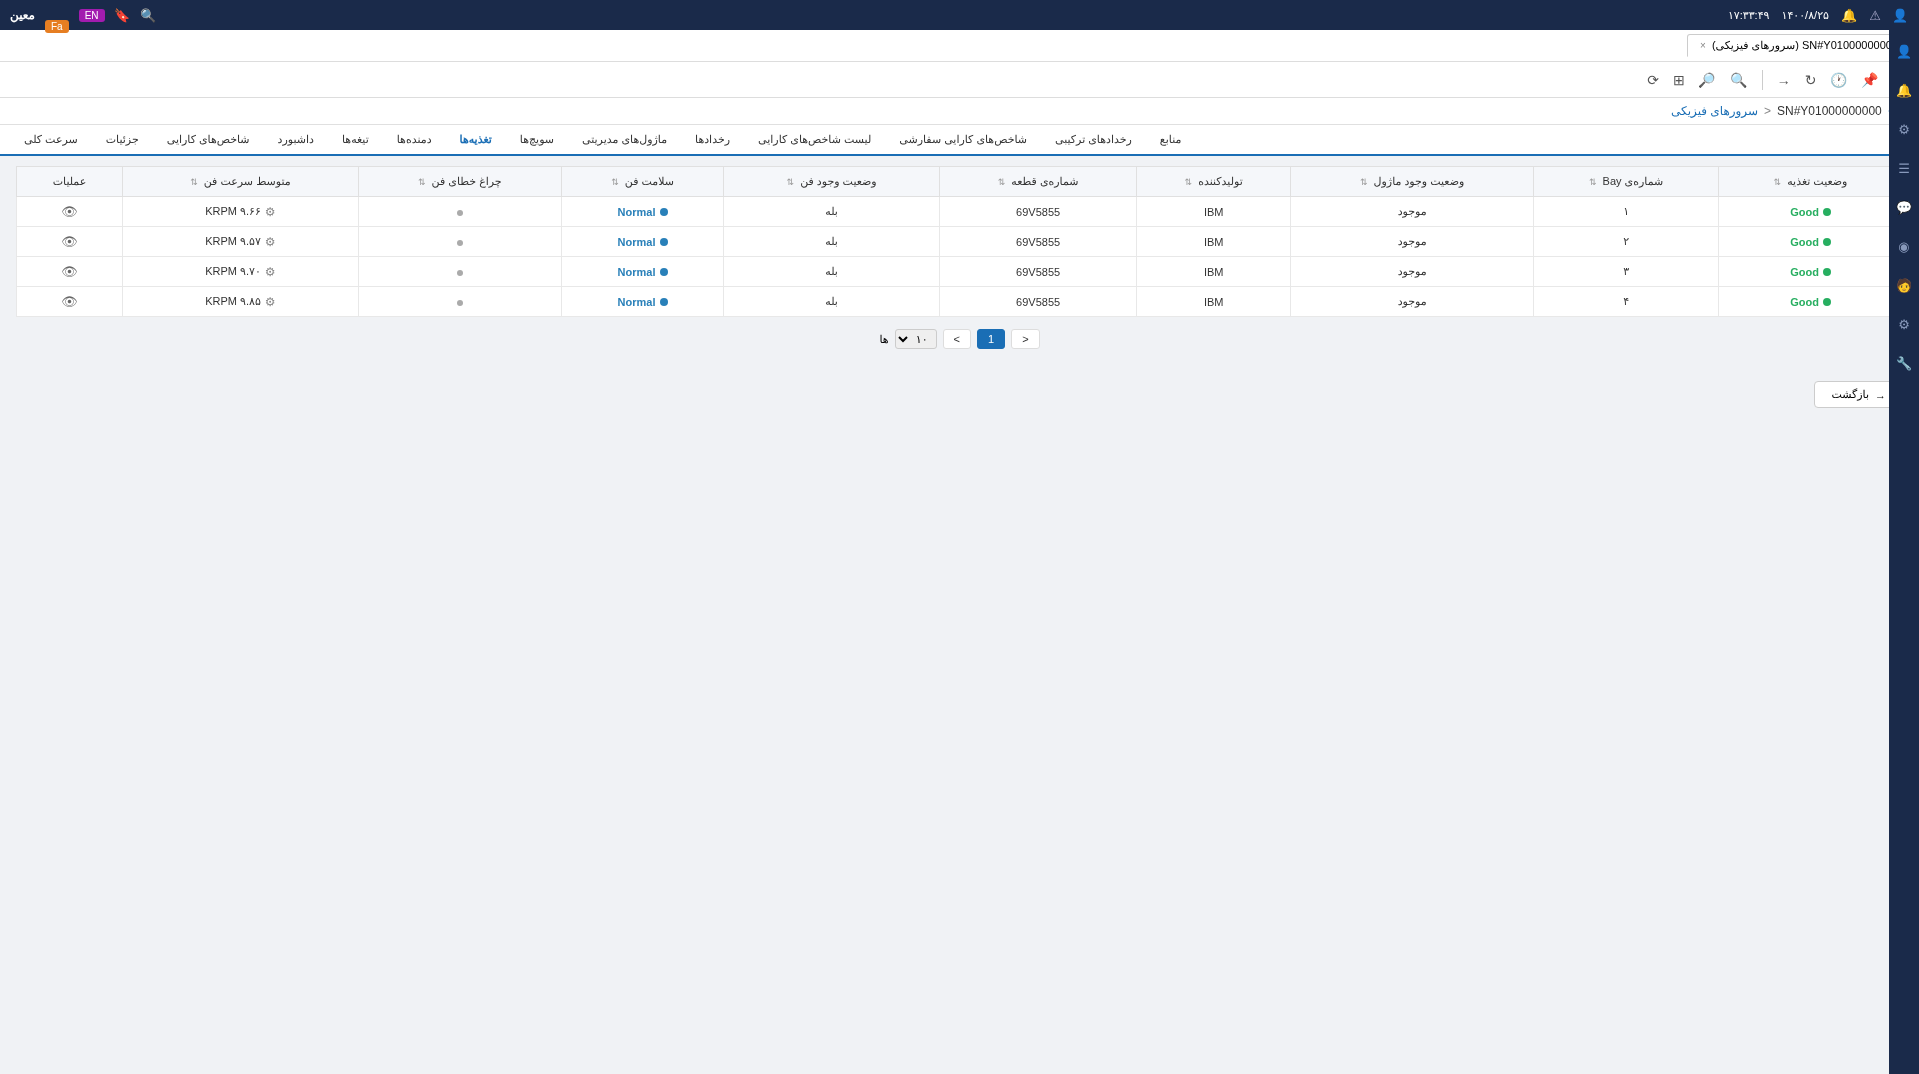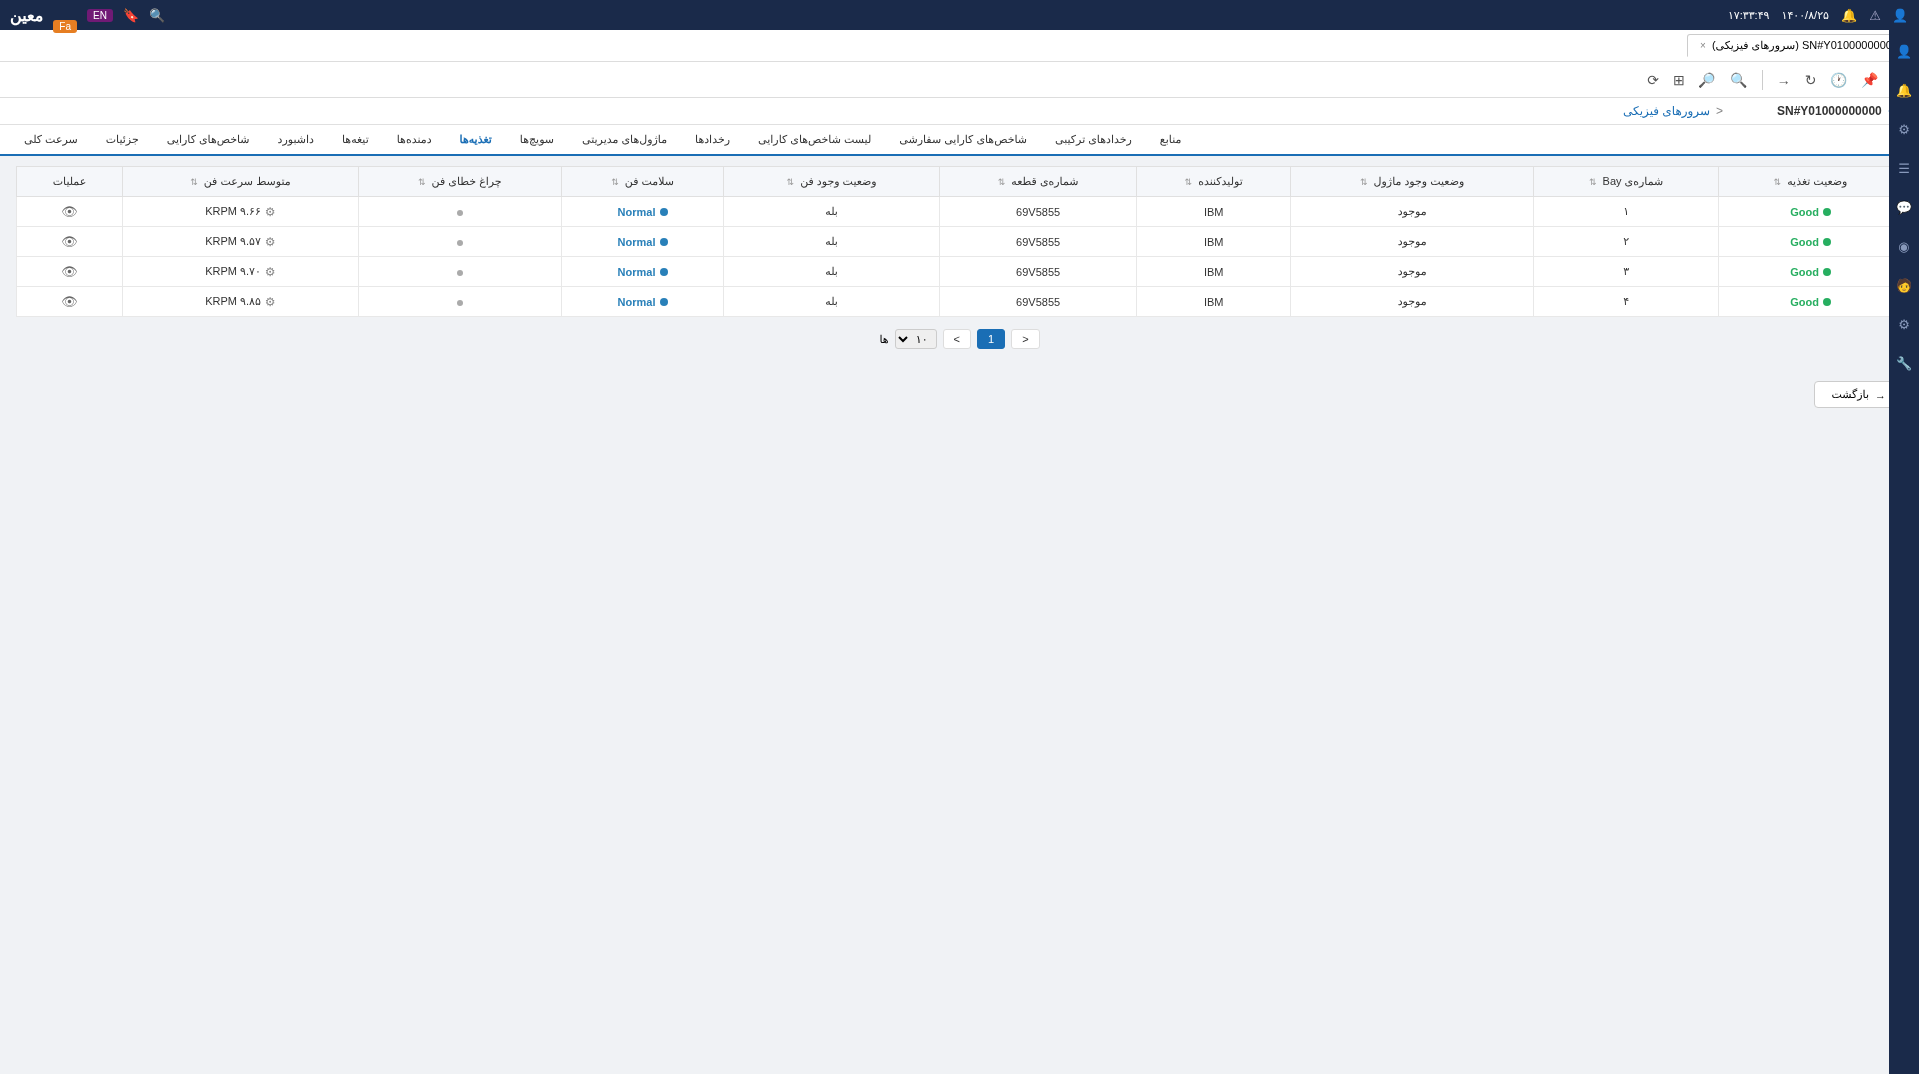--- a/index.html
+++ b/index.html
@@ -11,22 +11,22 @@
       color: #fff;
       height: 30px;
       display: flex;
       align-items: center;
       justify-content: space-between;
       padding: 0 10px;
       font-size: 11px;
     }
     .top-bar-left { display: flex; align-items: center; gap: 12px; }
     .top-bar-right { display: flex; align-items: center; gap: 10px; }
-    .top-bar-logo { font-weight: bold; font-size: 16px; color: #fff; }
-    .lang-btn { background: #701a75; border: none; color: #fff; padding: 1px 6px; border-radius: 3px; cursor: pointer; font-size: 10px; }
+    .top-bar-logo { font-weight: bold; font-size: 12px; color: #fff; }
+    .lang-btn { background: #a21caf; border: none; color: #fff; padding: 1px 6px; border-radius: 3px; cursor: pointer; font-size: 10px; }
     .lang-btn.active { background: #e67e22; margin-top: 22px; }
 
     
     .tab-bar {
       background: #fff;
       border-bottom: 1px solid #ddd;
       display: flex;
       align-items: center;
       padding: 0 8px;
       height: 32px;
@@ -265,21 +265,21 @@
   <div class="toolbar-separator"></div>
   <button class="toolbar-btn">🔍</button>
   <button class="toolbar-btn">🔎</button>
   <button class="toolbar-btn">⊞</button>
   <button class="toolbar-btn">⟳</button>
 </div>
 
 <div class="breadcrumb-bar">
   <div class="breadcrumb">
     <span style="color:#1a6eb5;">👁</span>
-    <span style="font-weight:bold;margin-left:48px;">SN#Y01000000000</span>
+    <span style="font-weight:normal;">SN#Y01000000000</span>
     <span style="color:#888;">&lt;</span>
     <span style="color:#1a6eb5;cursor:pointer;">سرورهای فیزیکی</span>
   </div>
 </div>
 
 <div class="nav-tabs">
   <div class="nav-tab">منابع</div>
   <div class="nav-tab">رخدادهای ترکیبی</div>
   <div class="nav-tab">شاخص‌های کارایی سفارشی</div>
   <div class="nav-tab">لیست شاخص‌های کارایی</div>

